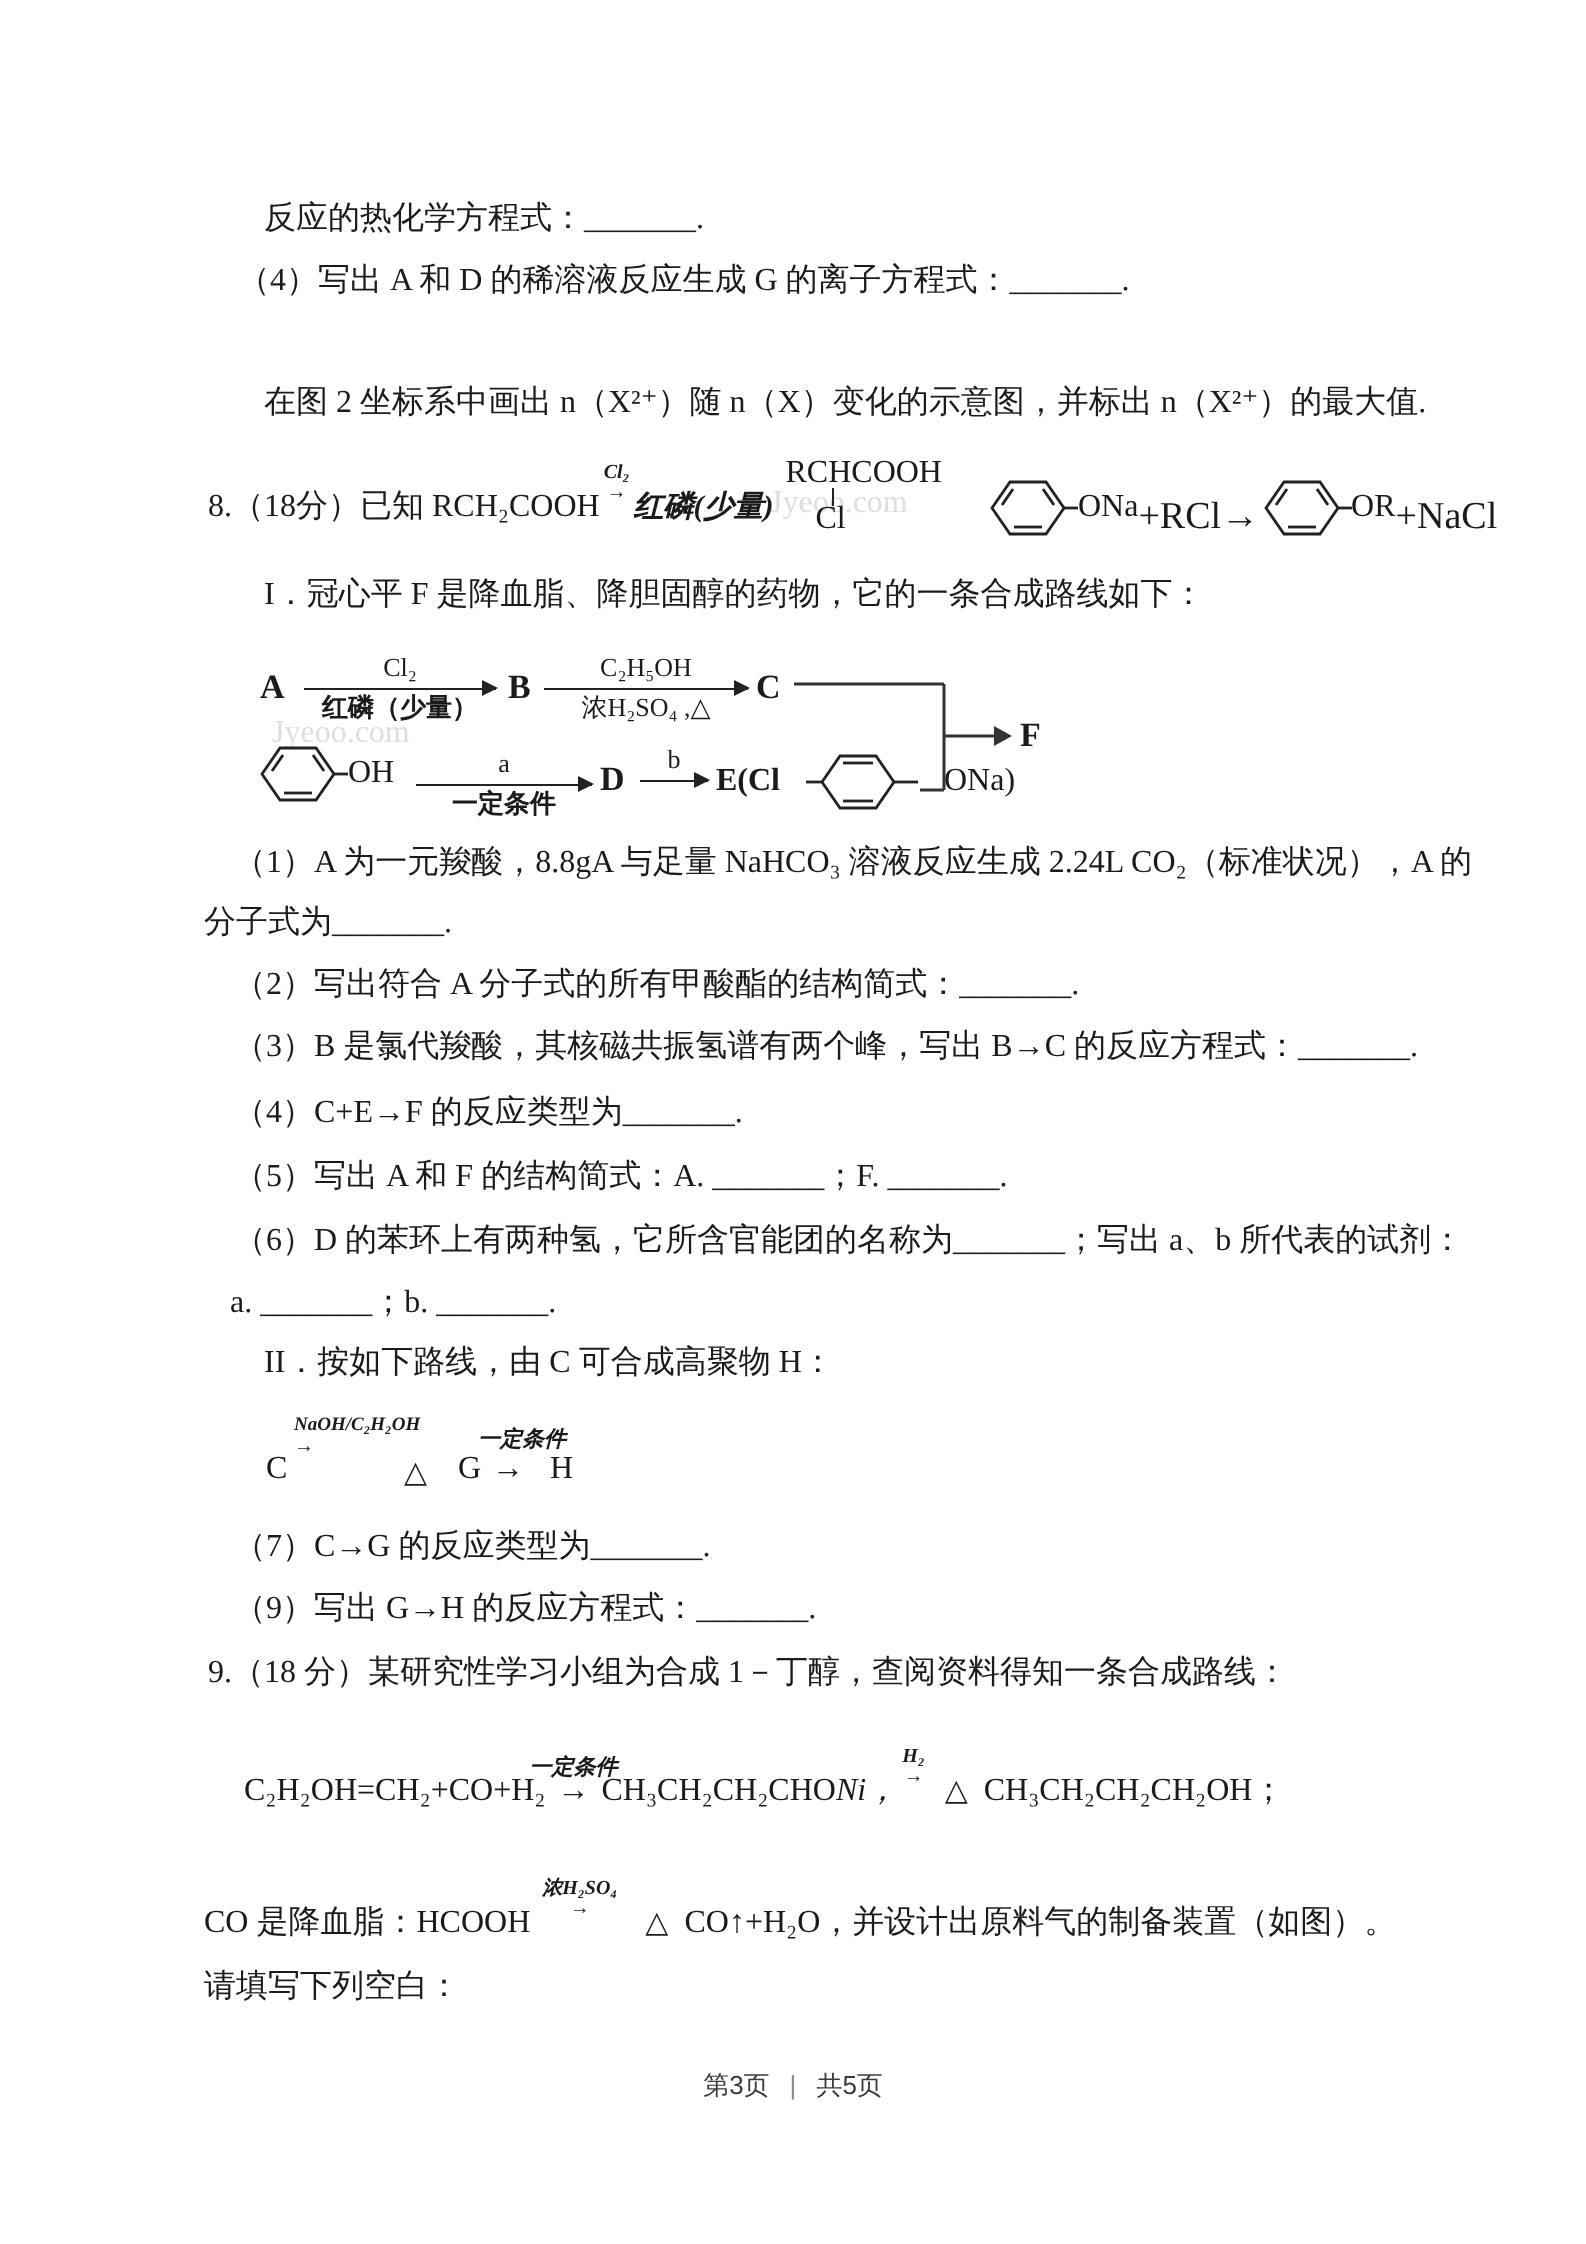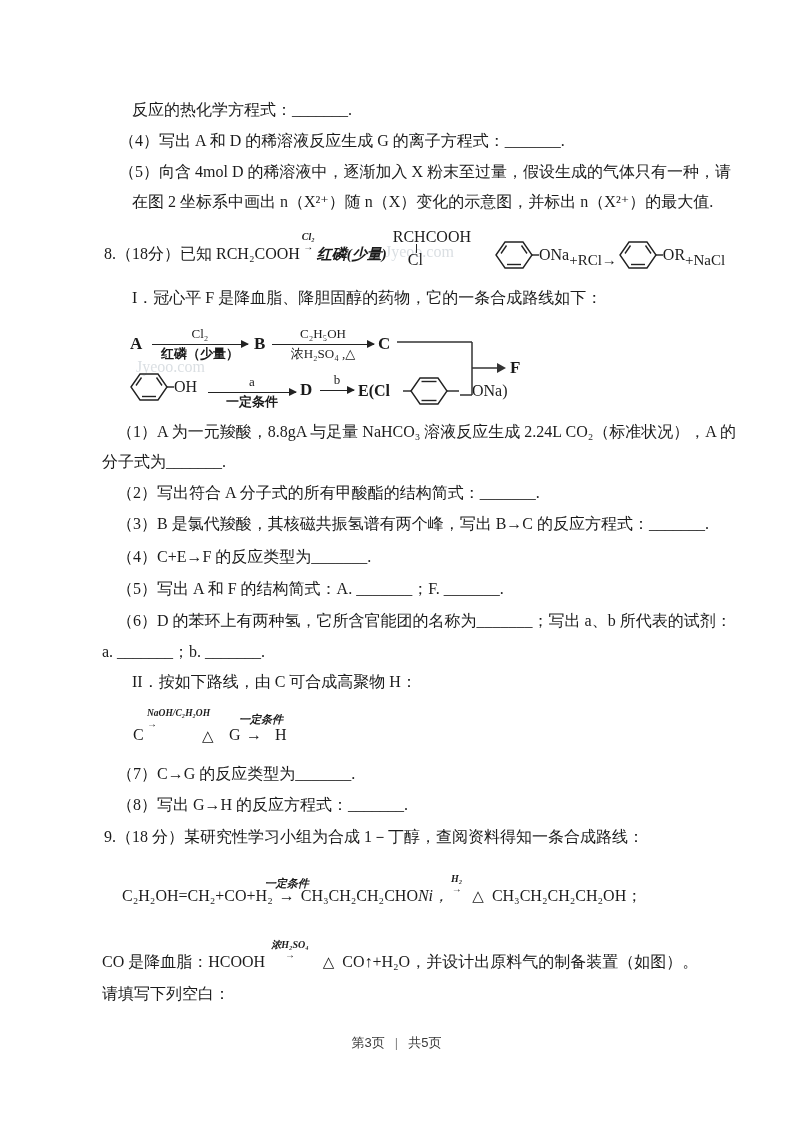--- a/index.html
+++ b/index.html
@@ -21,21 +21,21 @@
                    font-size:11px;font-style:italic;font-weight:bold;white-space:nowrap;}
   .overarrow .oa-a{font-size:16px;}
   
   .chemstack{display:inline-block;vertical-align:-6px;line-height:14px;margin-left:6px;}
   .chemstack .cs-top{display:block;font-size:16px;}
   .chemstack .cs-bond{display:block;width:0;height:9px;border-left:1.3px solid #222;margin-left:23px;}
   .chemstack .cs-bot{display:block;font-size:16px;margin-left:15px;}
   
   .ringrow{display:inline-flex;align-items:center;vertical-align:-13px;}
   .ringrow svg{display:block;}
-  .lowered{display:inline-block;font-size:15px;transform:translateY(5px);}
+  .lowered{display:inline-block;font-size:19px;transform:translateY(5px);}
   
   .ra{position:absolute;display:flex;flex-direction:column;align-items:center;}
   .ra .ra-above{font-size:13px;line-height:15px;white-space:nowrap;}
   .ra .ra-shaft{align-self:stretch;height:0;border-top:1.4px solid #222;position:relative;margin:3px 0 1px;}
   .ra .ra-shaft::after{content:"";position:absolute;right:-1px;top:-4.6px;width:0;height:0;
     border-left:8px solid #222;border-top:4px solid transparent;border-bottom:4px solid transparent;}
   .ra .ra-below{font-size:13px;line-height:15px;white-space:nowrap;}
   .rletter{position:absolute;font-size:17px;font-weight:bold;font-family:"Liberation Serif",serif;}
   .watermark{position:absolute;font-size:16px;color:#c7ced4;opacity:.65;
              font-family:Liberation Serif, serif;}
@@ -47,21 +47,20 @@
 </head>
 <body>
 
 <div class="page">
 
   <div class="watermark" style="left:385px;top:243px;">Jyeoo.com</div>
   <div class="watermark" style="left:136px;top:358px;">Jyeoo.com</div>
 
   <div class="tline" style="left:132px;top:100px;">反应的热化学方程式：_______.</div>
   <div class="tline" style="left:119px;top:131px;">（4）写出 A 和 D 的稀溶液反应生成 G 的离子方程式：_______.</div>
-  <div class="tline" style="left:119px;top:162px;">（5）向含 4mol D 的稀溶液中，逐渐加入 X 粉末至过量，假设生成的气体只有一种，请</div>
   <div class="tline" style="left:132px;top:192px;">在图 2 坐标系中画出 n（X²⁺）随 n（X）变化的示意图，并标出 n（X²⁺）的最大值.</div>
 
   <div class="nowrapline" style="left:104px;top:230px;">
     <span>8.（18分）已知 RCH₂COOH</span><span class="upstack"><span class="u-a">Cl₂</span><span class="u-r">→</span></span><span style="font-style:italic;font-size:15px;font-weight:bold;">红磷(少量)</span><span class="chemstack"><span class="cs-top">RCHCOOH</span><span class="cs-bond"></span><span class="cs-bot">Cl</span></span><span class="ringrow" style="margin-left:22px;">
       <svg width="46" height="34" viewBox="0 0 46 34">
         <g class="bz">
             <polygon points="3,17 12,4 30,4 39,17 30,30 12,30"></polygon>
         <line x1="8" y1="15.5" x2="13.5" y2="7.5"></line>
             <line x1="28.5" y1="7.5" x2="34" y2="15.5"></line>
         <line x1="28" y1="26.5" x2="14" y2="26.5"></line>
@@ -149,39 +148,39 @@
     <span class="rletter" style="left:410px;top:36px;">F</span>
   </div>
 
   <div class="tline" style="left:117px;top:422px;">（1）A 为一元羧酸，8.8gA 与足量 NaHCO₃ 溶液反应生成 2.24L CO₂（标准状况），A 的</div>
   <div class="tline" style="left:102px;top:452px;">分子式为_______.</div>
   <div class="tline" style="left:117px;top:483px;">（2）写出符合 A 分子式的所有甲酸酯的结构简式：_______.</div>
   <div class="tline" style="left:117px;top:514px;">（3）B 是氯代羧酸，其核磁共振氢谱有两个峰，写出 B→C 的反应方程式：_______.</div>
   <div class="tline" style="left:117px;top:547px;">（4）C+E→F 的反应类型为_______.</div>
   <div class="tline" style="left:117px;top:579px;">（5）写出 A 和 F 的结构简式：A. _______；F. _______.</div>
   <div class="tline" style="left:117px;top:611px;">（6）D 的苯环上有两种氢，它所含官能团的名称为_______；写出 a、b 所代表的试剂：</div>
-  <div class="tline" style="left:102px;top:642px;">a. _______；b. _______.</div>
+  <div class="tline" style="left:115px;top:642px;">a. _______；b. _______.</div>
 
   <div class="tline" style="left:132px;top:672px;">II．按如下路线，由 C 可合成高聚物 H：</div>
 
   <div style="position:absolute;left:103px;top:708px;width:300px;height:42px;">
     <span style="position:absolute;left:30px;top:18px;font-size:16px;">C</span>
     <span style="position:absolute;left:44px;top:0;width:76px;text-align:left;">
       <span style="display:block;font-size:9.5px;font-style:italic;font-weight:bold;white-space:nowrap;">NaOH/C₂H₂OH</span>
       <span style="display:block;font-size:10px;">→</span>
     </span>
     <span style="position:absolute;left:99px;top:19px;font-size:15px;">△</span>
     <span style="position:absolute;left:126px;top:18px;font-size:16px;">G</span>
     <span style="position:absolute;left:136px;top:4px;font-size:11px;font-style:italic;font-weight:bold;white-space:nowrap;">一定条件</span>
     <span style="position:absolute;left:143px;top:18px;font-size:16px;">→</span>
     <span style="position:absolute;left:172px;top:18px;font-size:16px;">H</span>
   </div>
 
   <div class="tline" style="left:117px;top:764px;">（7）C→G 的反应类型为_______.</div>
-  <div class="tline" style="left:117px;top:795px;">（8）写出 G→H 的反应方程式：_______.</div>
+  <div class="tline" style="left:117px;top:795px;">（9）写出 G→H 的反应方程式：_______.</div>
 
   <div class="tline" style="left:104px;top:827px;">9.（18 分）某研究性学习小组为合成 1－丁醇，查阅资料得知一条合成路线：</div>
 
   <div class="nowrapline" style="left:122px;top:874px;">
     <span>C₂H₂OH=CH₂+CO+H₂</span><span class="overarrow"><span class="oa-l">一定条件</span><span class="oa-a">→</span></span><span>CH₃CH₂CH₂CHO</span><span style="font-style:italic;">Ni，</span><span class="upstack"><span class="u-a">H₂</span><span class="u-r">→</span></span><span style="font-size:15px;margin:0 8px;">△</span><span>CH₃CH₂CH₂CH₂OH；</span>
   </div>
 
   <div class="nowrapline" style="left:102px;top:940px;">
     <span>CO 是降血脂：HCOOH</span><span class="upstack" style="margin:0 6px;"><span class="u-a">浓H₂SO₄</span><span class="u-r">→</span></span><span style="font-size:15px;margin:0 8px;">△</span><span>CO↑+H₂O，并设计出原料气的制备装置（如图）。</span>
   </div>

